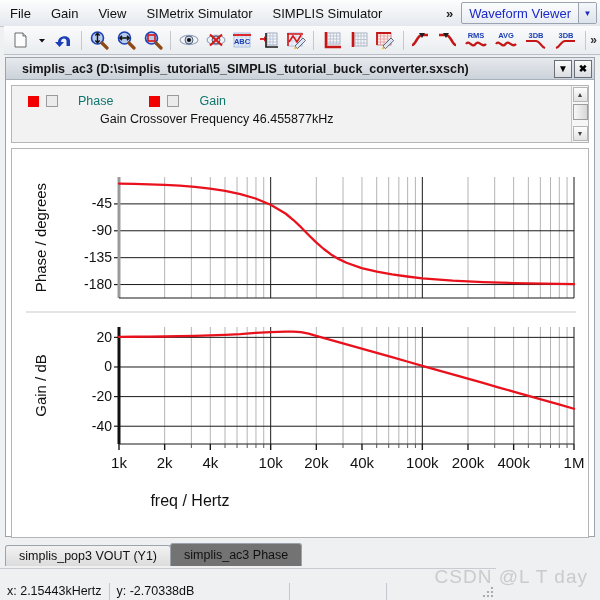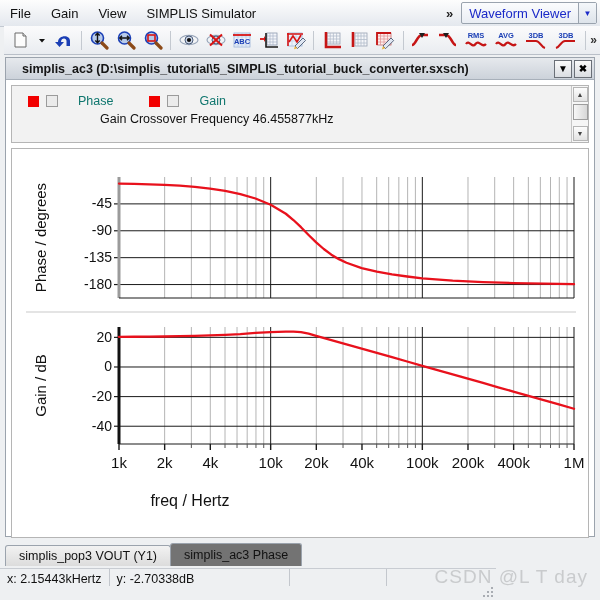--- a/index.html
+++ b/index.html
@@ -124,21 +124,21 @@
     border:1px solid #9ba3ad;border-bottom:none;
     border-radius:3px 3px 0 0;margin-right:-1px;box-sizing:border-box;
   }
   .tab.inactive{background:linear-gradient(#f2f2f2,#dcdcdc);}
   .tab.active{background:#737373;height:23px;border-color:#9ba3ad;font-weight:normal;}
 
   
   .statusbar{
     position:absolute;left:0;top:568px;width:496px;height:32px;
     background:#eef0f2;border-top:1px solid #c8ccd2;
-    display:flex;align-items:flex-start;box-sizing:border-box;
+    display:flex;align-items:flex-end;box-sizing:border-box;
   }
   .st-cell{
     font-size:12.5px;color:#111;padding:0 7px;height:19px;
     display:flex;align-items:center;white-space:nowrap;
   }
   .st-div{width:1px;height:17px;background:#c3c7cd;}
   .watermark{
     position:absolute;right:12px;top:566px;
     font-size:19px;color:#c9cbcd;letter-spacing:1px;
     pointer-events:none;
@@ -150,20 +150,21 @@
 </style>
 </head>
 <body>
 
 <div class="app">
 
   <div class="menubar">
     <div class="menu-item">File</div>
     <div class="menu-item">Gain</div>
     <div class="menu-item">View</div>
+    <div class="menu-item">SIMetrix Simulator</div>
     <div class="menu-item">SIMPLIS Simulator</div>
     <div class="chev-more">»</div>
     <div class="viewer-combo">
       <div class="vc-label">Waveform Viewer</div>
       <div class="vc-arrow">▼</div>
     </div>
   </div>
 
   <div class="toolbar">
 

